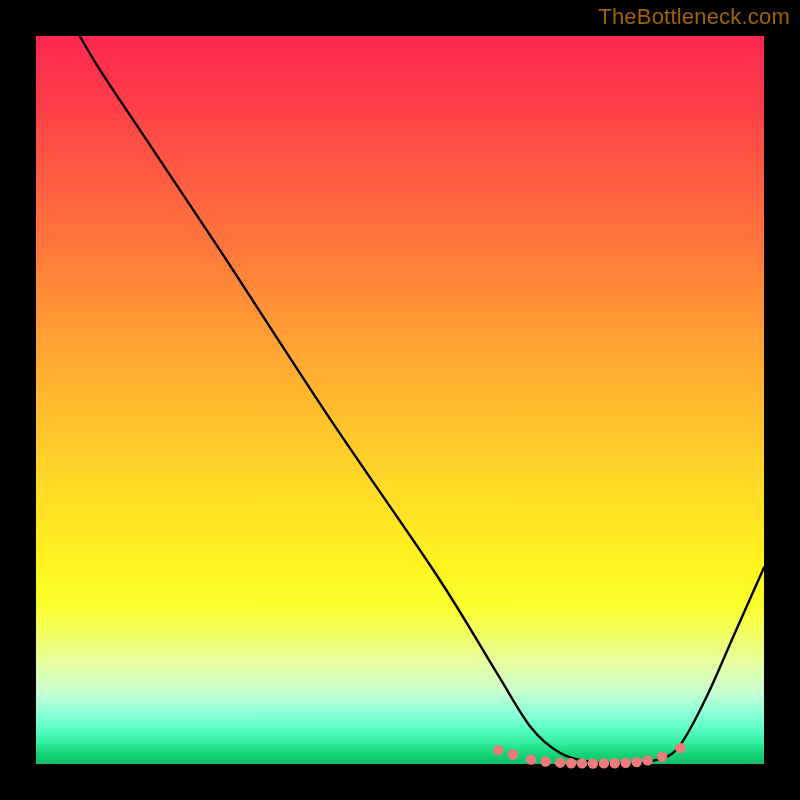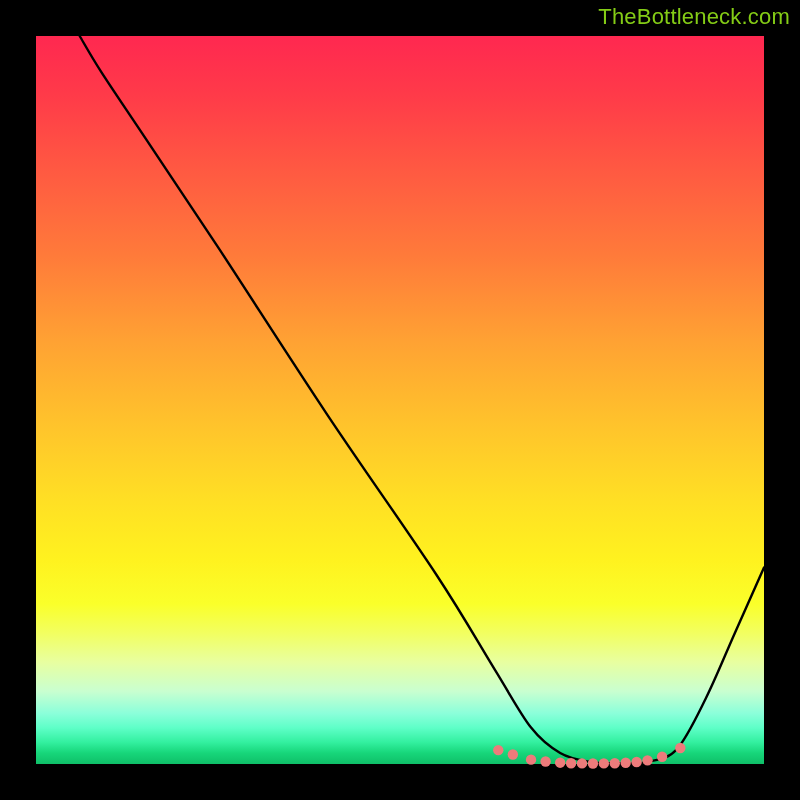--- a/index.html
+++ b/index.html
@@ -16,21 +16,21 @@
     left: 0;
     top: 0;
     width: 800px;
     height: 800px;
     background: #000;
   }
   .attribution {
     position: absolute;
     top: 4px;
     right: 10px;
-    color: #84cc16;
+    color: #a16207;
     font-size: 22px;
     font-weight: 500;
     letter-spacing: 0.2px;
     user-select: none;
   }
   .plot-area {
     position: absolute;
     left: 36px;
     top: 36px;
     width: 728px;

